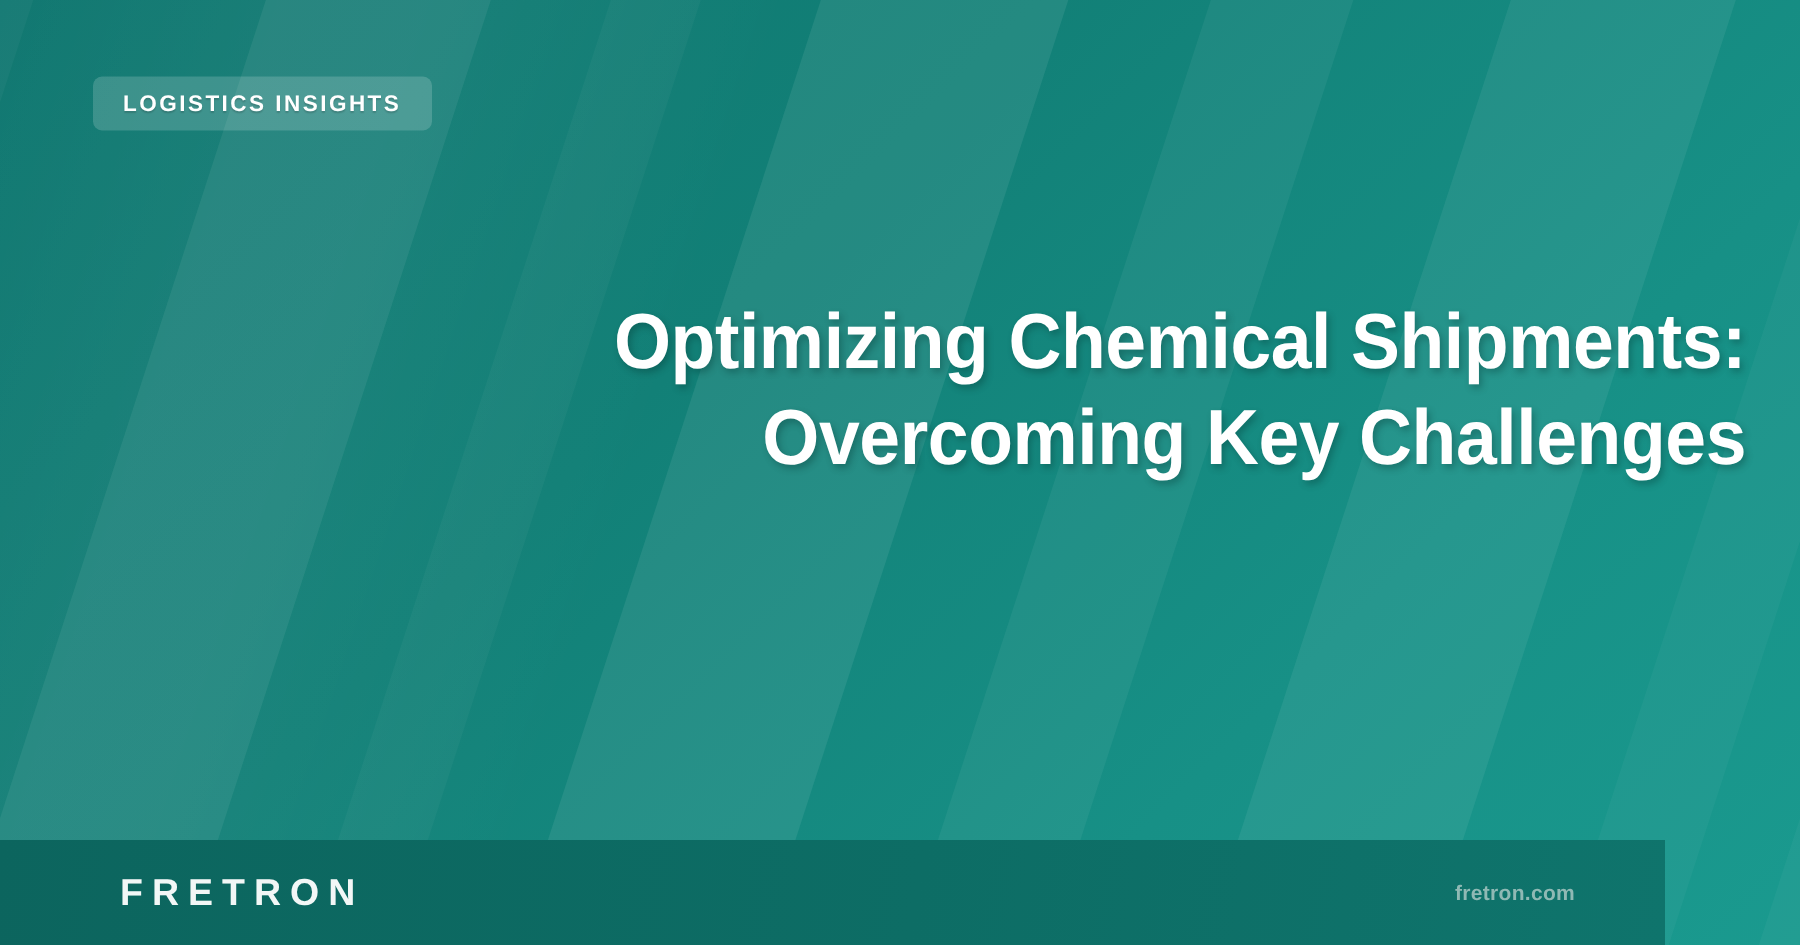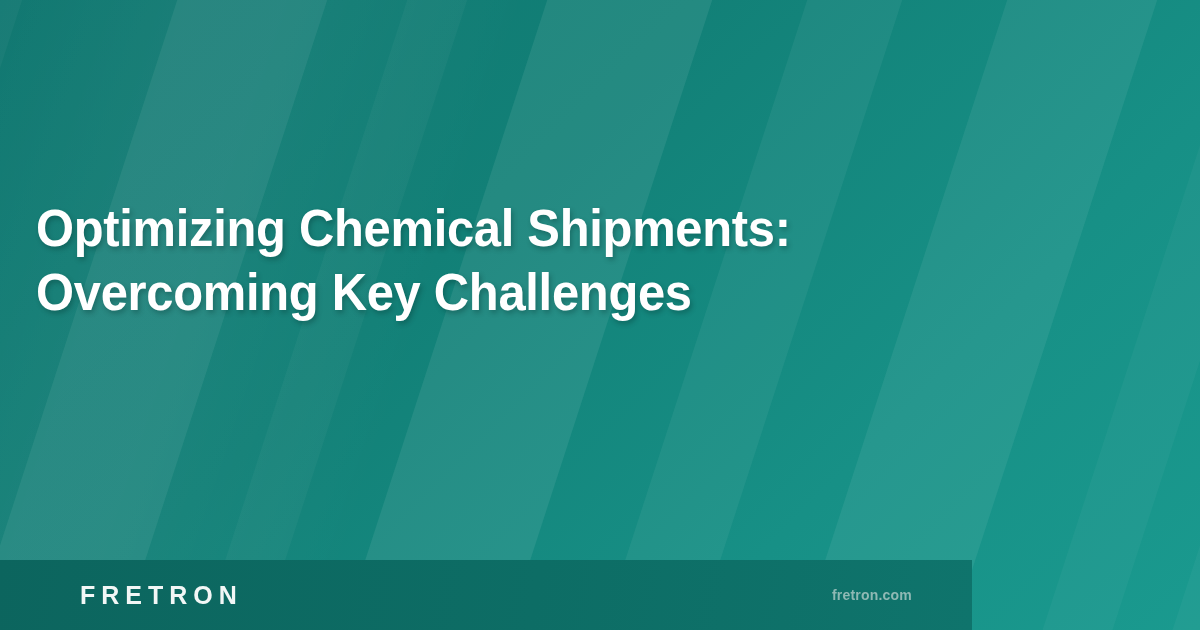--- a/index.html
+++ b/index.html
@@ -90,21 +90,21 @@
     white-space: nowrap;
     text-shadow: 0 1px 1px rgba(0, 0, 0, 0.16);
   }
 
   
   .headline-wrap {
     position: absolute;
     left: 0;
     top: 196px;
     width: 1200px;
-    text-align: left;
+    text-align: right;
   }
   .headline {
     margin: 0;
     color: #ffffff;
     font-size: 52px;
     font-weight: bold;
     line-height: 64px;
     letter-spacing: -0.3px;
     text-shadow: 2px 3px 5px rgba(0, 40, 38, 0.30);
     transform: scaleX(0.94);
@@ -113,21 +113,21 @@
   .headline-line {
     display: block;
     white-space: nowrap;
   }
 
   
   .footer {
     position: absolute;
     left: 0;
     bottom: 0;
-    width: 972px;
+    width: 1110px;
     height: 70px;
     background: linear-gradient(100deg, #0c655e 0%, #0d6d65 55%, #0f746c 100%);
     display: flex;
     align-items: center;
     justify-content: space-between;
     box-sizing: border-box;
     padding: 0 60px 0 80px;
   }
   .brand-wordmark {
     color: #f2f7f6;
@@ -156,20 +156,23 @@
     <div class="stripe wide s1"></div>
     <div class="stripe faint s2"></div>
     <div class="stripe strong s3"></div>
     <div class="stripe s4"></div>
     <div class="stripe wide s5"></div>
     <div class="stripe faint s6"></div>
     <div class="stripe faint s8"></div>
   </div>
   <div class="sheen"></div>
 
+  <div class="badge">
+    <span class="badge-label">LOGISTICS INSIGHTS</span>
+  </div>
 
   <div class="headline-wrap">
     <h1 class="headline">
       <span class="headline-line">Optimizing Chemical Shipments:</span>
       <span class="headline-line">Overcoming Key Challenges</span>
     </h1>
   </div>
 
   <div class="footer">
     <span class="brand-wordmark">FRETRON</span>

